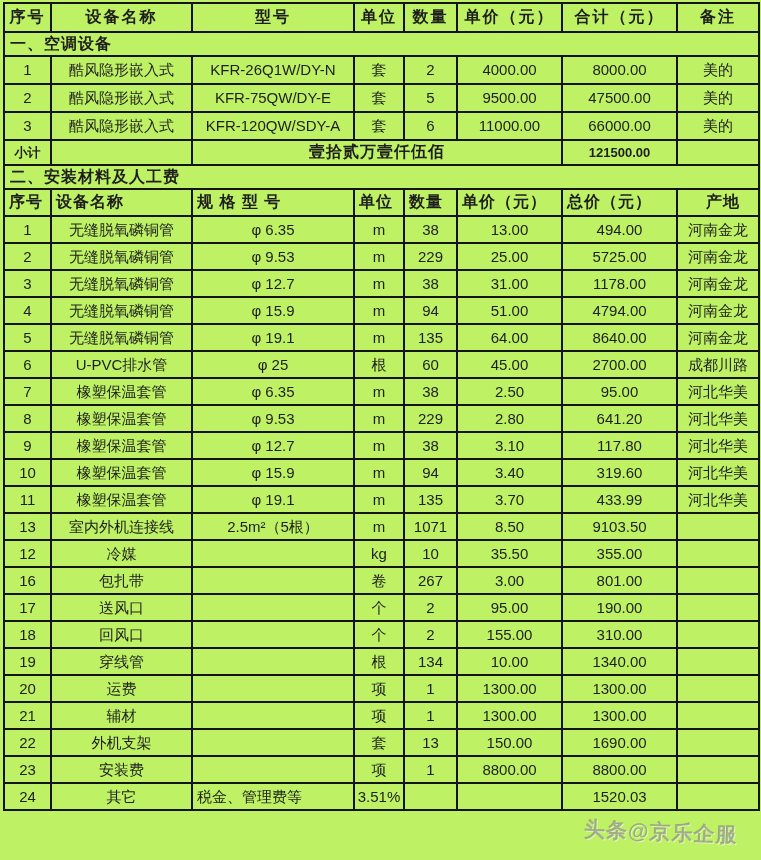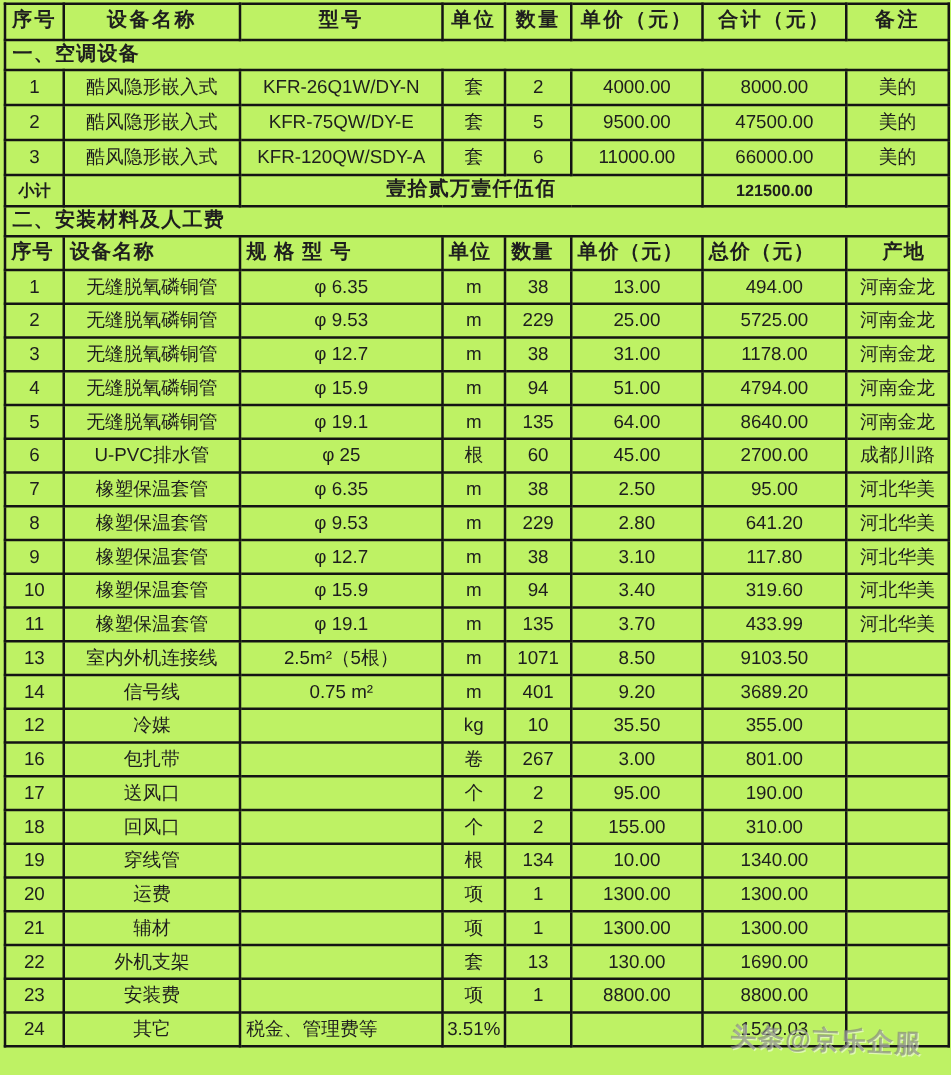--- a/index.html
+++ b/index.html
@@ -234,30 +234,20 @@
           <td>13</td>
           <td>室内外机连接线</td>
           <td>2.5m²（5根）</td>
           <td>m</td>
           <td>1071</td>
           <td>8.50</td>
           <td>9103.50</td>
           <td></td>
         </tr>
         <tr class="d2">
-          <td>14</td>
-          <td>信号线</td>
-          <td>0.75 m²</td>
-          <td>m</td>
-          <td>401</td>
-          <td>9.20</td>
-          <td>3689.20</td>
-          <td></td>
-        </tr>
-        <tr class="d2">
           <td>12</td>
           <td>冷媒</td>
           <td></td>
           <td>kg</td>
           <td>10</td>
           <td>35.50</td>
           <td>355.00</td>
           <td></td>
         </tr>
         <tr class="d2">
@@ -319,21 +309,21 @@
           <td>1300.00</td>
           <td>1300.00</td>
           <td></td>
         </tr>
         <tr class="d2">
           <td>22</td>
           <td>外机支架</td>
           <td></td>
           <td>套</td>
           <td>13</td>
-          <td>130.00</td>
+          <td>150.00</td>
           <td>1690.00</td>
           <td></td>
         </tr>
         <tr class="d2">
           <td>23</td>
           <td>安装费</td>
           <td></td>
           <td>项</td>
           <td>1</td>
           <td>8800.00</td>

